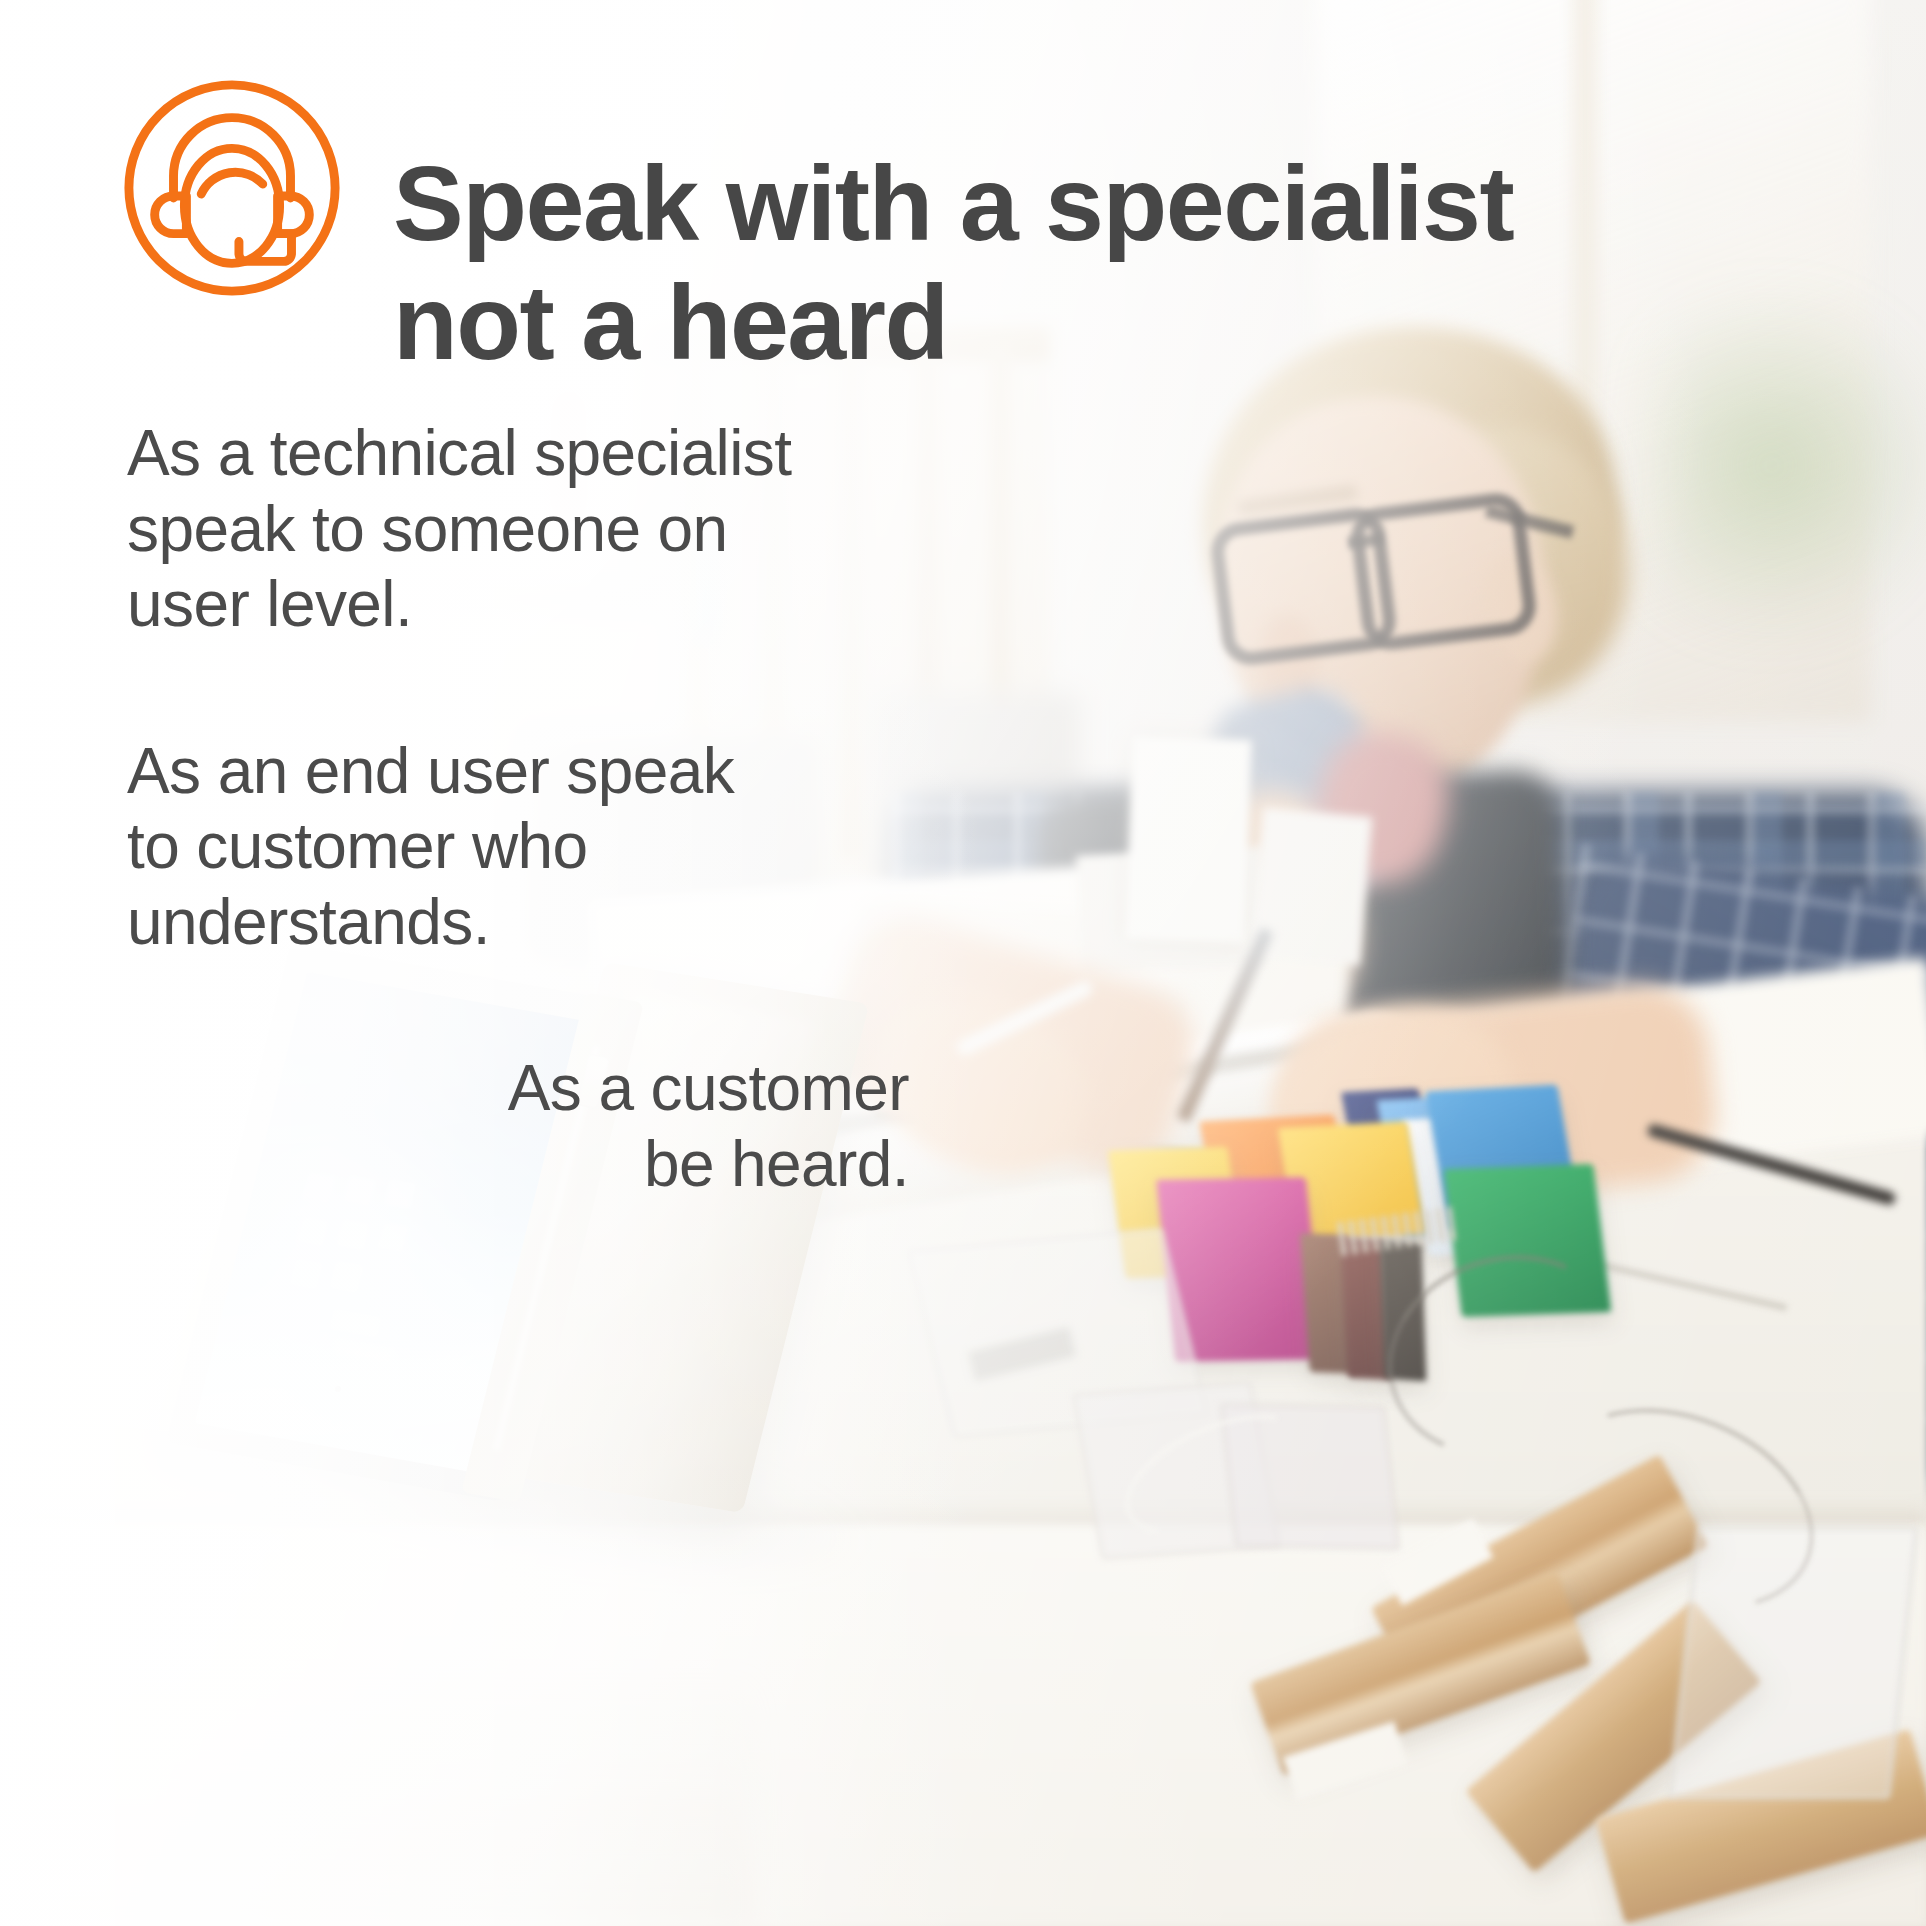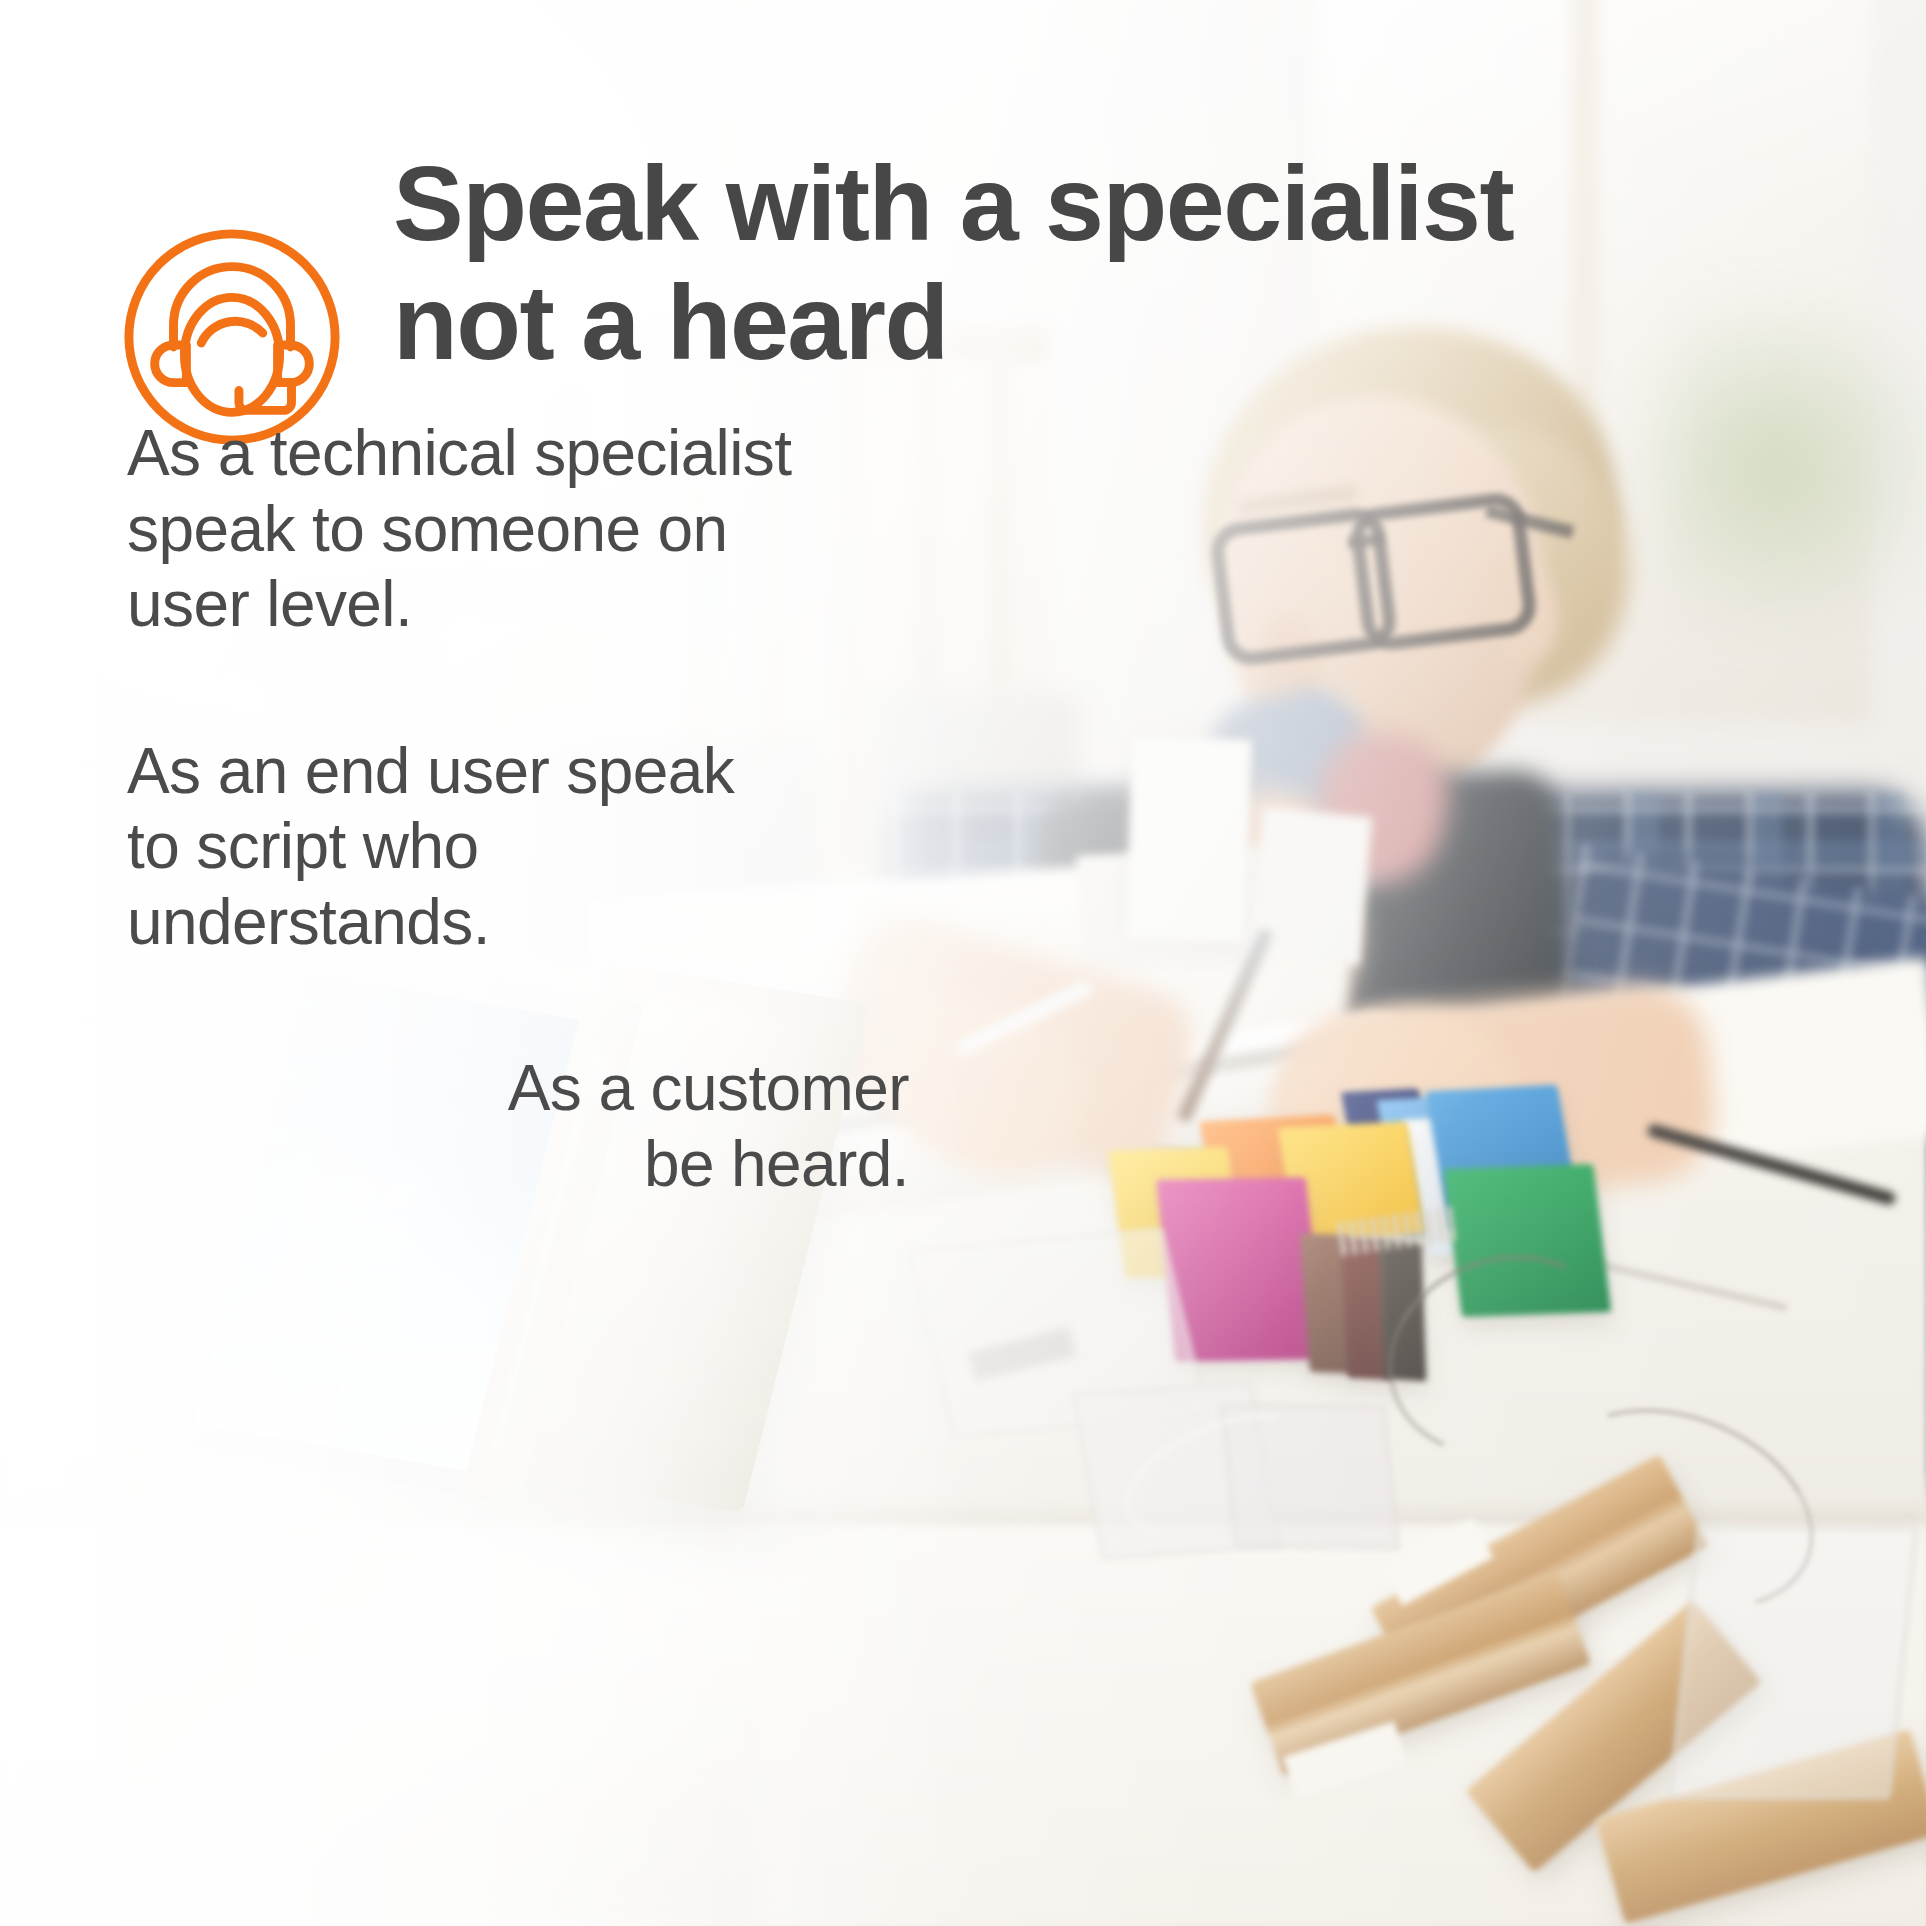--- a/index.html
+++ b/index.html
@@ -206,21 +206,21 @@
       linear-gradient(105deg, rgba(255,255,255,.96) 0%, rgba(255,255,255,.93) 26%, rgba(255,255,255,.78) 42%,
                               rgba(255,255,255,.46) 56%, rgba(255,255,255,.26) 70%, rgba(255,255,255,.12) 86%, rgba(255,255,255,.06) 100%);}
   .wash2{position:absolute;inset:0;pointer-events:none;
     background:radial-gradient(ellipse at 14% 16%, rgba(255,255,255,.98) 0%, rgba(255,255,255,.55) 34%, rgba(255,255,255,0) 62%);}
   .wash3{position:absolute;left:0;top:0;width:990px;height:1927px;pointer-events:none;
     background:linear-gradient(90deg, rgba(255,255,255,.82) 0%, rgba(255,255,255,.55) 45%, rgba(255,255,255,0) 100%);}
 
   
   .content{position:absolute;inset:0;}
 
-  .header{position:absolute;left:117px;top:73px;display:flex;align-items:flex-end;}
+  .header{position:absolute;left:117px;top:73px;display:flex;align-items:flex-start;}
   .logo-icon{width:230px;height:230px;flex:0 0 230px;}
   .headline{margin-left:46px;max-width:1188px;
     font-size:106px;font-weight:bold;line-height:1.12;letter-spacing:-1.5px;
     color:#474747;}
   .headline .ln{display:block;white-space:nowrap;}
 
   .body-col{position:absolute;left:119px;top:416px;width:782px;margin-left:8px;}
   .para{
     color:#4b4b4b;
     font-size:64px;
@@ -402,21 +402,21 @@
     <div class="body-col">
 
       <p class="para">
         <span class="ln">As a technical specialist</span>
         <span class="ln">speak to someone on</span>
         <span class="ln">user level.</span>
       </p>
 
       <p class="para">
         <span class="ln">As an end user speak</span>
-        <span class="ln">to script who</span>
+        <span class="ln">to customer who</span>
         <span class="ln">understands.</span>
       </p>
 
       <p class="para">
         <span class="ln">As a customer</span>
         <span class="ln">be heard.</span>
       </p>
 
     </div>
   </div>

